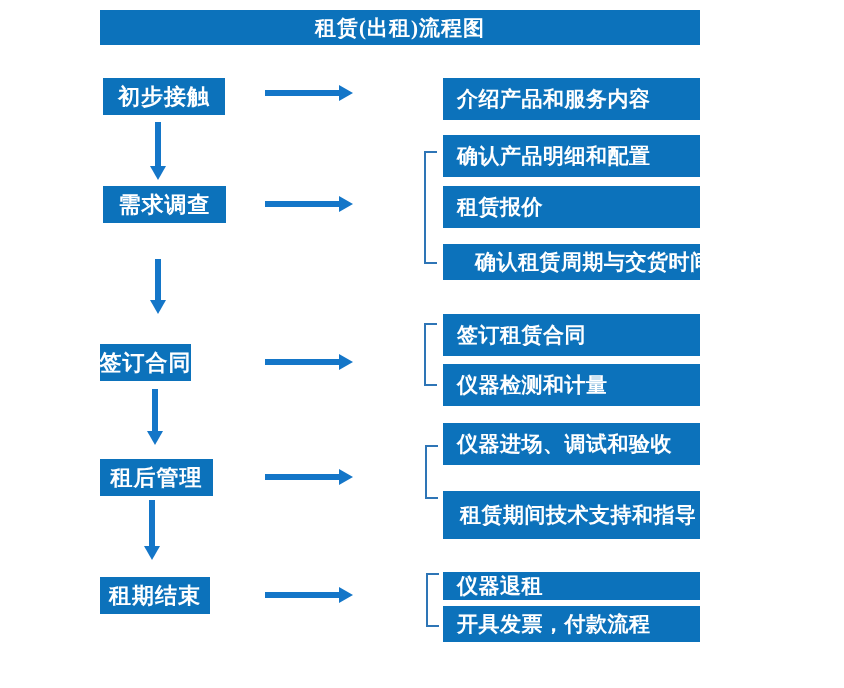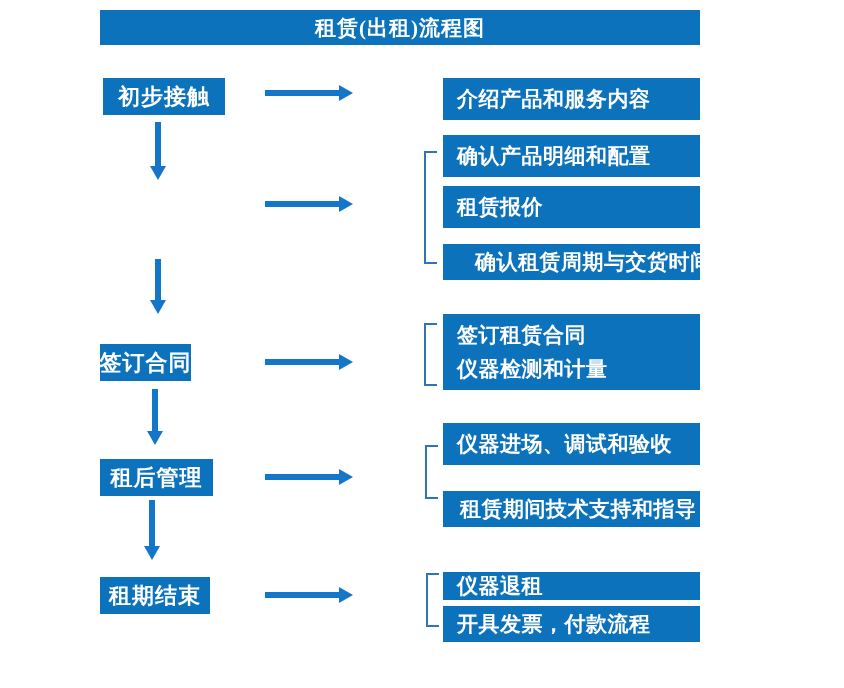--- a/index.html
+++ b/index.html
@@ -87,20 +87,23 @@
 
 <div class="canvas">
 
   <div class="title-bar">
     <span>租赁(出租)流程图</span>
   </div>
 
   <div class="lbox" style="left:103px; top:78px;  width:122px;">
     <span>初步接触</span>
   </div>
+  <div class="lbox" style="left:103px; top:186px; width:123px;">
+    <span>需求调查</span>
+  </div>
   <div class="lbox" style="left:100px; top:344px; width:91px;">
     <span>签订合同</span>
   </div>
   <div class="lbox" style="left:100px; top:459px; width:113px;">
     <span>租后管理</span>
   </div>
   <div class="lbox" style="left:100px; top:577px; width:110px;">
     <span>租期结束</span>
   </div>
 
@@ -128,27 +131,27 @@
   </div>
   <div class="rbox" style="top:186px;">
     <span>租赁报价</span>
   </div>
   <div class="rbox" style="top:244px; height:36px;padding-left:32px;">
     <span>确认租赁周期与交货时间</span>
   </div>
   <div class="rbox" style="top:314px;">
     <span>签订租赁合同</span>
   </div>
-  <div class="rbox" style="top:348px;text-align:center;">
+  <div class="rbox" style="top:364px;text-align:center;">
     <span>仪器检测和计量</span>
   </div>
   <div class="rbox" style="top:423px;">
     <span>仪器进场、调试和验收</span>
   </div>
-  <div class="rbox" style="top:491px; height:36px;padding-left:17px;">
+  <div class="rbox" style="top:491px; height:48px;padding-left:17px;">
     <span>租赁期间技术支持和指导</span>
   </div>
   <div class="rbox" style="top:572px; height:28px;">
     <span>仪器退租</span>
   </div>
   <div class="rbox" style="top:606px; height:36px;">
     <span>开具发票，付款流程</span>
   </div>
 
 </div>

